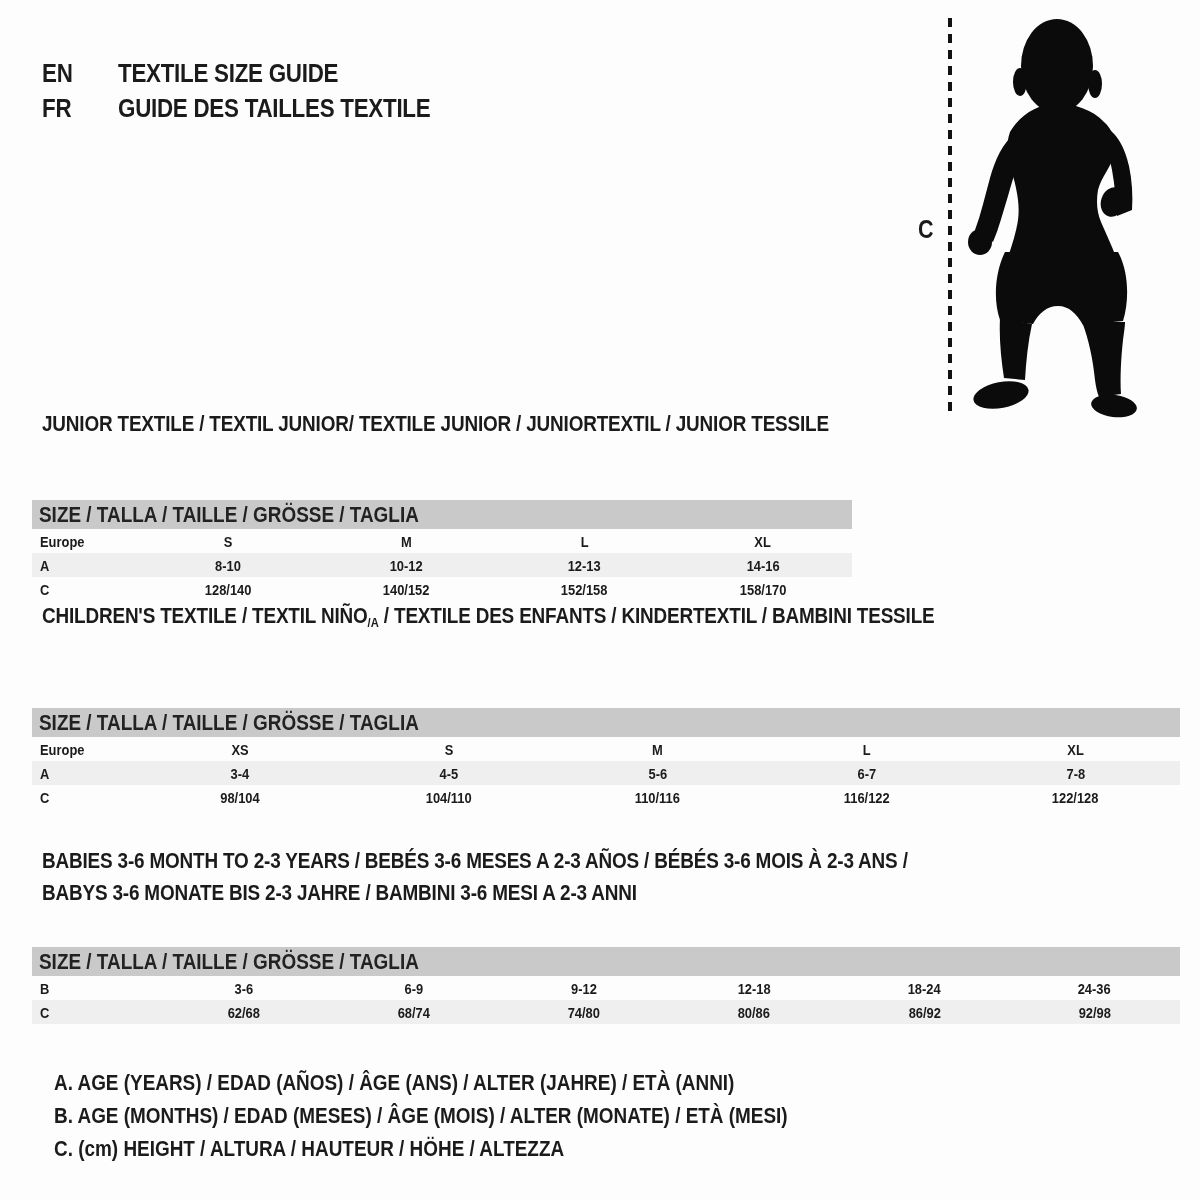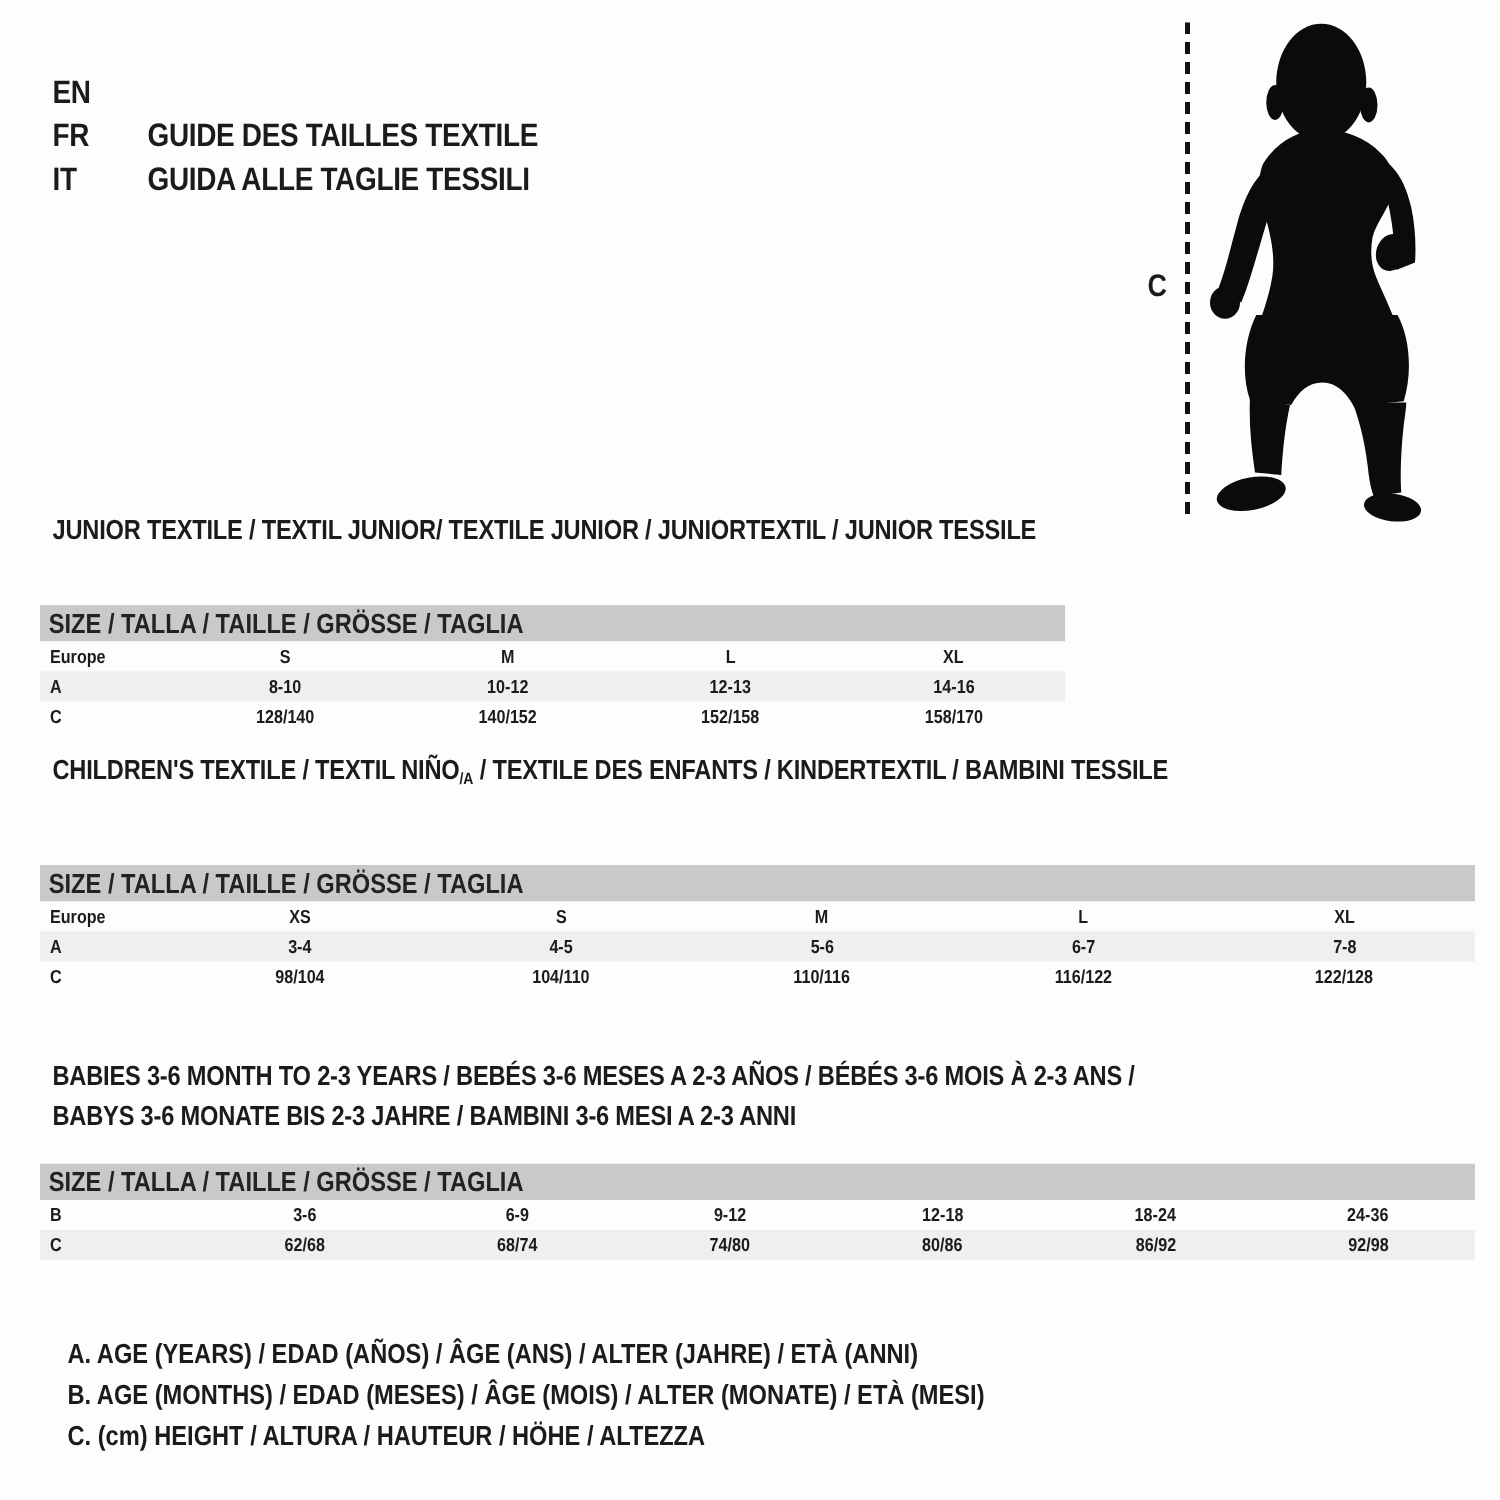--- a/index.html
+++ b/index.html
@@ -27,21 +27,21 @@
     background-image:repeating-linear-gradient(to bottom,#121212 0px,#121212 9px,rgba(0,0,0,0) 9px,rgba(0,0,0,0) 16px);
   }
   .silhouette{position:absolute;left:963px;top:18px;width:177px;height:400px;}
 
   
   .sec-title{position:absolute;left:42px;font-size:22px;line-height:26px;letter-spacing:-0.2px;}
   .sec-title.two-line{line-height:32px;}
   .subscript{font-size:13px;vertical-align:-4px;letter-spacing:0;}
 
   
-  .size-table{position:absolute;}
+  .size-table{position:absolute;margin-top:16px;}
   .size-bar{
     height:29px;background:#c9c9c9;display:flex;align-items:center;
     padding-left:7px;box-sizing:border-box;font-size:22px;color:#222;
   }
   .trow{height:24px;display:flex;align-items:center;font-size:15px;}
   .trow.stripe{background:#efefef;}
   .tlabel{box-sizing:border-box;padding-left:8px;text-align:left;}
   .tcell{text-align:center;display:flex;align-items:center;justify-content:center;}
   .t-junior .tlabel{width:13%;}   .t-junior .tcell{width:21.75%;}
   .t-children .tlabel{width:9%;}  .t-children .tcell{width:18.2%;}
@@ -50,28 +50,25 @@
   
   .legend{position:absolute;left:54px;top:1066px;font-size:22px;}
   .legend-line{height:33px;display:flex;align-items:center;}
 </style>
 </head>
 <body>
 
 <div class="lang-block">
   <div class="lang-row">
     <span class="lang-code"><span class="cx">EN</span></span>
+    <span class="lang-title"><span class="cx">TEXTILE SIZE GUIDE</span></span>
   </div>
   <div class="lang-row">
     <span class="lang-code"><span class="cx">FR</span></span>
     <span class="lang-title"><span class="cx">GUIDE DES TAILLES TEXTILE</span></span>
-  </div>
-  <div class="lang-row">
-    <span class="lang-code"><span class="cx">IT</span></span>
-    <span class="lang-title"><span class="cx">GUIDA ALLE TAGLIE TESSILI</span></span>
   </div>
 </div>
 
 <span class="fig-c"><span class="cx">C</span></span>
 <div class="dash-line"></div>
 <svg class="silhouette" viewBox="0 0 177 400" xmlns="http://www.w3.org/2000/svg" aria-hidden="true">
   <g fill="#0b0b0b">
     <ellipse cx="94" cy="48" rx="36" ry="47"></ellipse>
     <ellipse cx="57" cy="64" rx="7" ry="14"></ellipse>
     <ellipse cx="132" cy="66" rx="7" ry="14"></ellipse>

